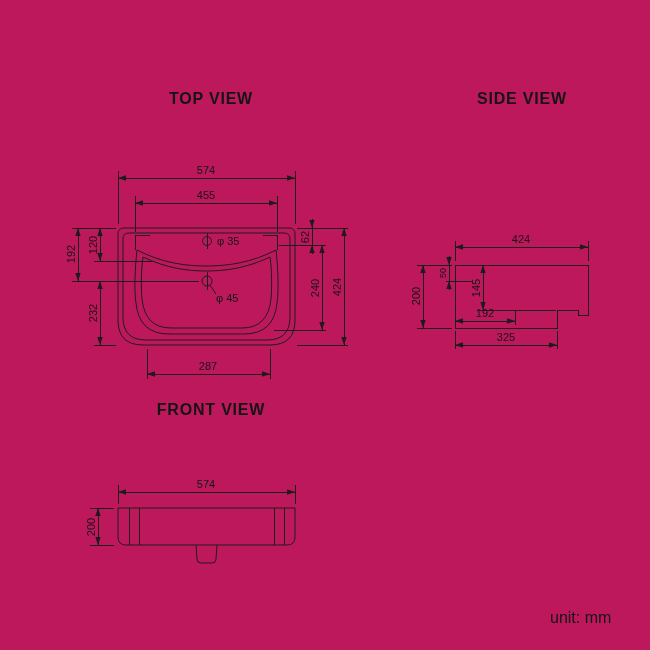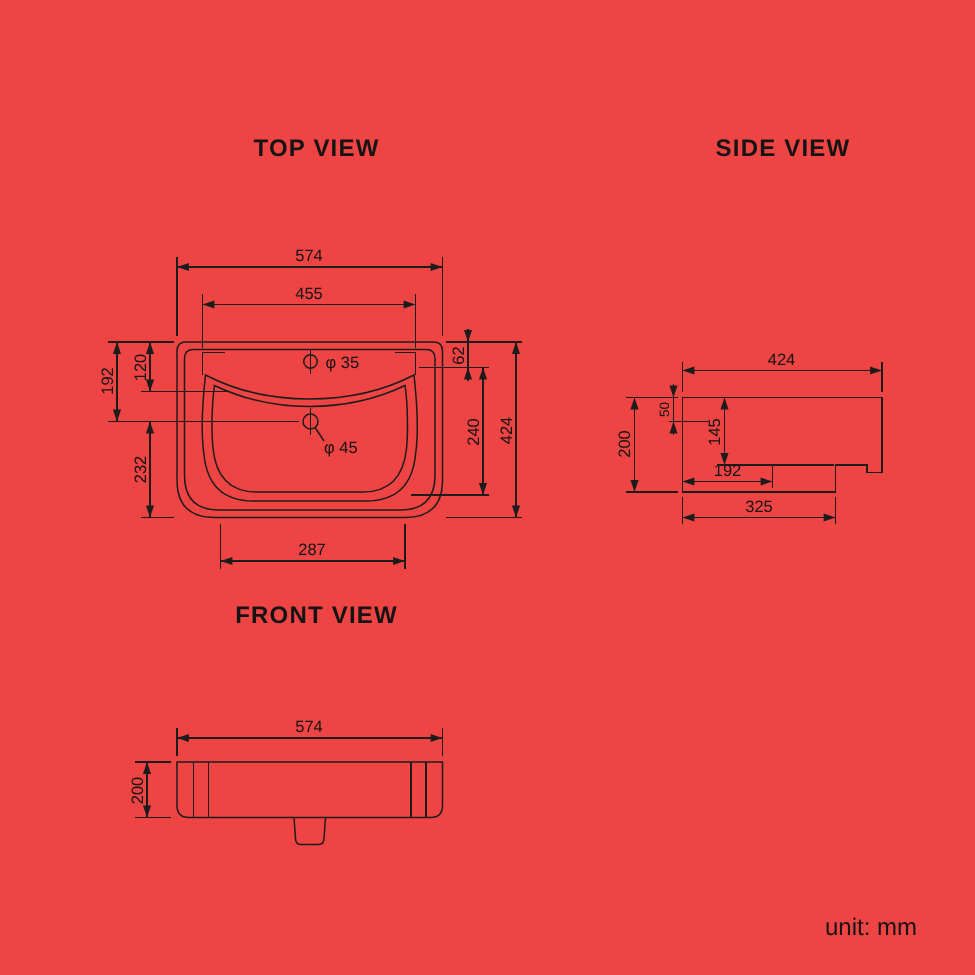--- a/index.html
+++ b/index.html
@@ -1,20 +1,20 @@
 <!DOCTYPE html>
 <html><head>
 <meta charset="utf-8">
 <style>
   html, body { margin: 0; padding: 0; background: #ffffff; }
   .canvas {
     position: relative;
     width: 650px;
     height: 650px;
-    background: #ef4444;
+    background: #be185d;
     font-family: "Liberation Sans", sans-serif;
     overflow: hidden;
   }
   svg { display: block; }
   .ln   { stroke: #1c1c1c; stroke-width: 1; fill: none; }
   .crisp { shape-rendering: crispEdges; }
   .dim  { stroke: #1c1c1c; stroke-width: 1; fill: none; }
   text  { font-family: "Liberation Sans", sans-serif; fill: #141414; }
   .dimt { font-size: 11px; }
   .dimt-sm { font-size: 9px; }

